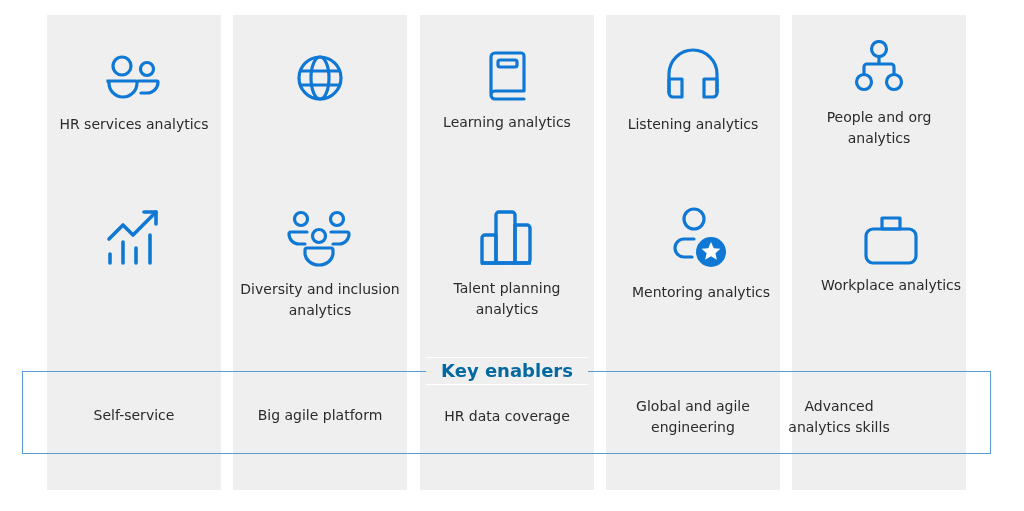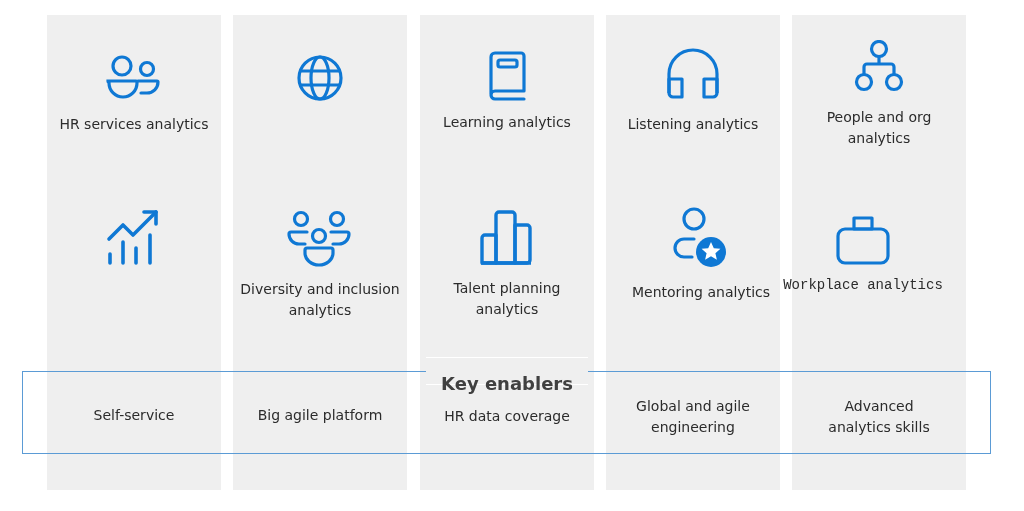--- a/index.html
+++ b/index.html
@@ -7,21 +7,21 @@
          font-family:"DejaVu Sans","Liberation Sans",sans-serif; color:#2b2b2b; }
   .col { position:absolute; top:15px; width:174px; height:475px; background:#efefef; }
   .cell { position:absolute; left:0; width:174px; text-align:center; }
   .icon { display:block; margin:0 auto; }
   .label { font-size:14px; line-height:21px; color:#2b2b2b; white-space:pre-line; }
   .enabler-box { position:absolute; left:22px; top:371px; width:969px; height:83px;
                  border:1.5px solid #5b9bd5; box-sizing:border-box; }
   .enabler-title { position:absolute; left:426px; top:357px; width:162px; height:28px;
                    background:#ffffff; }
   .enabler-title-inner { position:absolute; left:427px; top:358px; width:160px; text-align:center;
-                   font-weight:bold; font-size:18px; line-height:26px; color:#404040;margin-top:13px; }
+                   font-weight:bold; font-size:18px; line-height:26px; color:#0369a1; }
   .enabler-title-bg { position:absolute; top:362px; height:18px; background:#efefef; }
   .enabler-label { position:absolute; width:174px; text-align:center; font-size:14px; line-height:21px;
                    color:#2b2b2b; white-space:pre-line; }
 </style>
 </head>
 <body>
 
 <div class="col" style="left:47px;"></div>
 <div class="col" style="left:233px;"></div>
 <div class="col" style="left:420px;"></div>
@@ -131,21 +131,21 @@
     <g fill="none" stroke="#0f78d4" stroke-width="3.2" stroke-linecap="round">
       <circle cx="22" cy="12" r="10"></circle>
       <path d="M22 32 H12 a9 9 0 0 0 0 18 H20"></path>
     </g>
     <circle cx="39" cy="45" r="15" fill="#0f78d4"></circle>
     <path d="M39 35 L41.8 41.2 L48.4 41.8 L43.4 46.2 L44.9 52.8 L39 49.3 L33.1 52.8 L34.6 46.2 L29.6 41.8 L36.2 41.2 Z" fill="#ffffff"></path>
   </svg>
   <div class="label" style="margin-top:13px;">Mentoring analytics</div>
 </div>
 
-<div class="cell" style="left:776px; top:216px;font-family:Liberation Mono, monospace;">
+<div class="cell" style="left:804px; top:216px;">
   <svg class="icon" width="56" height="50" viewBox="0 0 56 50">
     <g fill="none" stroke="#0f78d4" stroke-width="3.2" stroke-linejoin="round">
       <rect x="19" y="2" width="18" height="11"></rect>
       <rect x="3" y="13" width="50" height="34" rx="7"></rect>
     </g>
   </svg>
   <div class="label" style="margin-top:9px;">Workplace analytics</div>
 </div>
 
 <div class="enabler-box"></div>
@@ -155,14 +155,14 @@
 <div style="position:absolute; left:426px; top:358px; width:0px; height:26px;"></div>
 <div class="enabler-title-inner">Key enablers</div>
 
 <div style="position:absolute; left:593px; top:358px; width:0; height:0;"></div>
 
 <div class="enabler-label" style="left:47px;  top:405px;">Self-service</div>
 <div class="enabler-label" style="left:233px; top:405px;">Big agile platform</div>
 <div class="enabler-label" style="left:420px; top:406px;">HR data coverage</div>
 <div class="enabler-label" style="left:606px; top:396px;">Global and agile
 engineering</div>
-<div class="enabler-label" style="left:792px; top:396px;">Advanced
+<div class="enabler-label" style="left:752px; top:396px;">Advanced
 analytics skills</div>
 
 </body></html>

